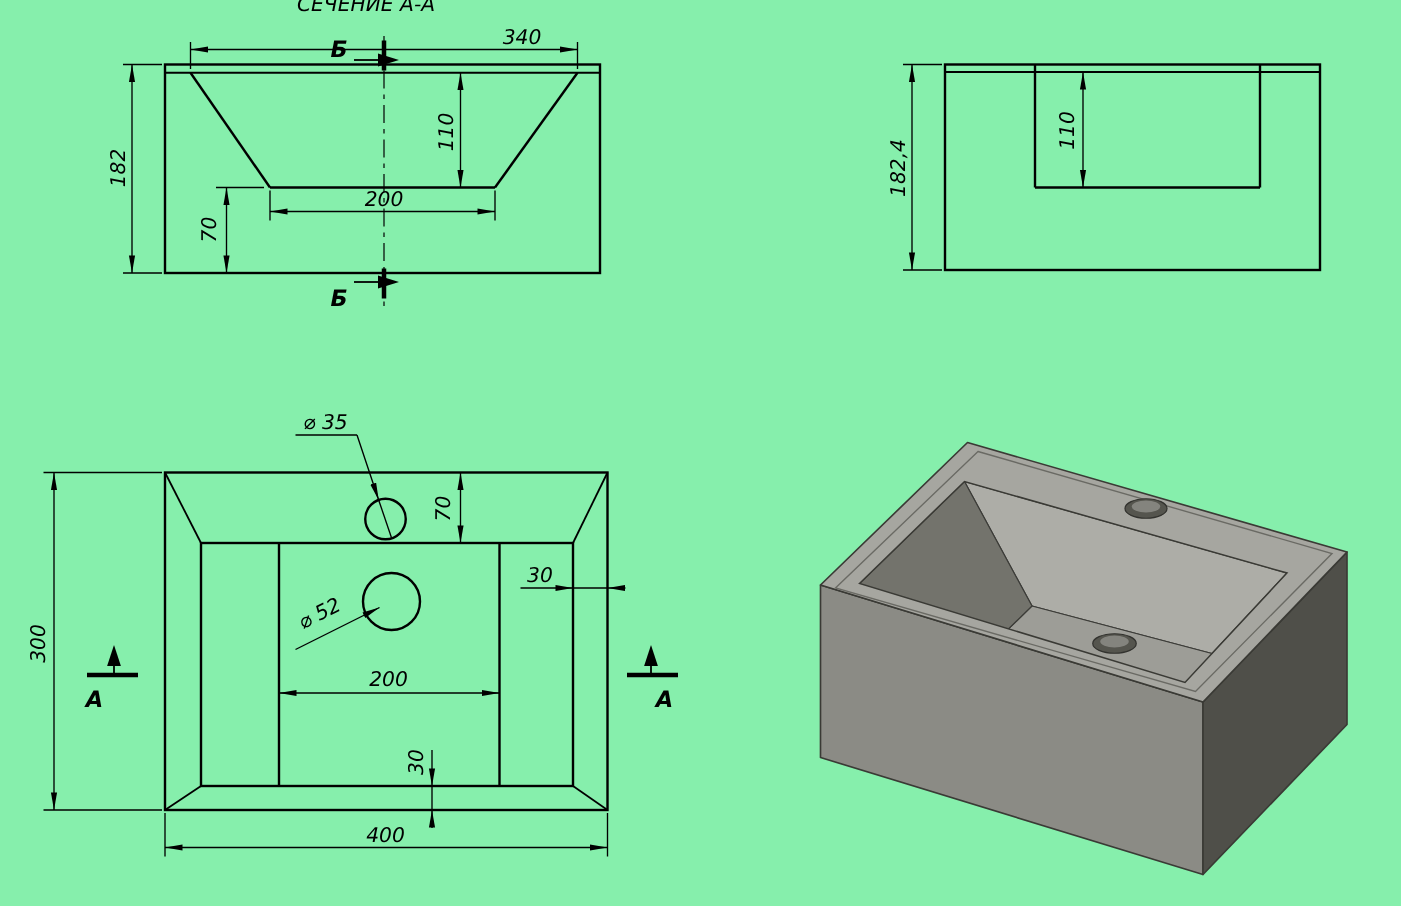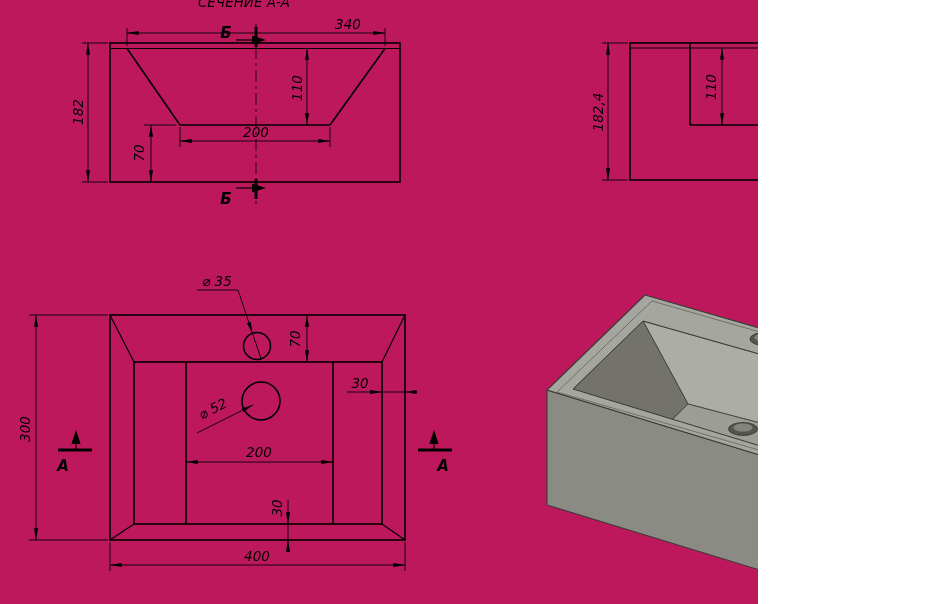--- a/index.html
+++ b/index.html
@@ -1,16 +1,16 @@
 <!DOCTYPE html>
 <html><head>
 <meta charset="utf-8">
 <style>
   html,body{margin:0;padding:0;background:#ffffff;}
-  .stage{position:relative;width:758px;height:604px;background:#be185d;overflow:hidden;
+  .stage{position:relative;width:934px;height:604px;background:#86efac;overflow:hidden;
          font-family:"DejaVu Sans",sans-serif;}
   svg{position:absolute;left:0;top:0;}
   .outline{stroke:#000;stroke-width:1.6;fill:none;stroke-linejoin:miter;}
   .mid{stroke:#000;stroke-width:1.2;fill:none;}
   .thin{stroke:#000;stroke-width:0.9;fill:none;}
   .cl{stroke:#000;stroke-width:0.8;fill:none;stroke-dasharray:12 4 3 4;}
   .thick{stroke:#000;stroke-width:3;fill:none;}
   .dim{font:italic 13.5px "DejaVu Sans",sans-serif;fill:#000;}
   .cut{font:italic bold 15px "DejaVu Sans",sans-serif;fill:#000;}
   .iso-edge{stroke:#3a3a35;stroke-width:1.1;stroke-linejoin:round;}

